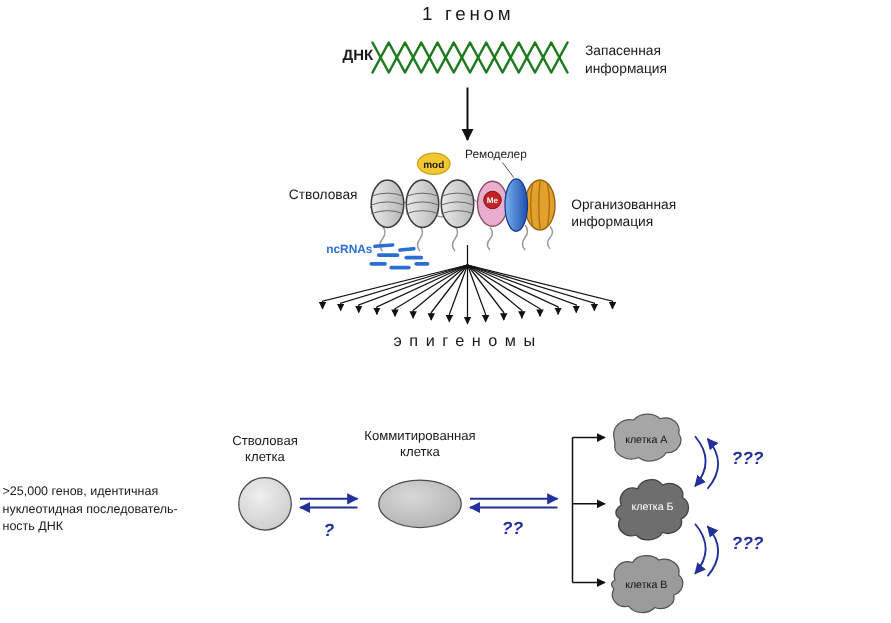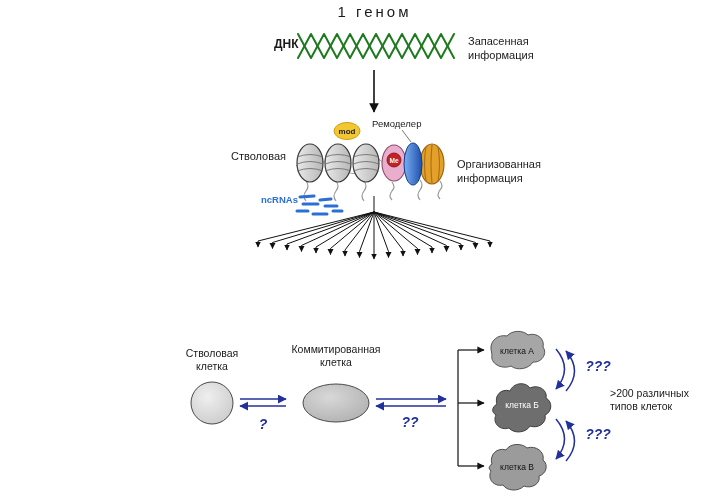--- a/index.html
+++ b/index.html
@@ -183,32 +183,34 @@
 
   <div class="abs smalllab" style="left:372px;top:118px;text-align:center;">Ремоделер</div>
 
   <div class="abs caption" style="left:231px;top:149px;">Стволовая</div>
 
   <div class="abs caption pre" style="left:457px;top:157px;width:110px;">Организованная
 информация</div>
 
   <div class="abs bluelab" style="left:261px;top:194px;">ncRNAs</div>
 
-
+  <div class="abs epi" style="left:287px;top:265px;width:175px;">эпигеномы</div>
+
+  <div class="abs note pre" style="left:2px;top:387px;width:160px;">&gt;25,000 генов, идентичная
+нуклеотидная последователь-
+ность ДНК</div>
 
   <div class="abs cellcap pre" style="left:172px;top:347px;width:80px;">Стволовая
 клетка</div>
 
   <div class="abs cellcap pre" style="left:284px;top:343px;width:104px;">Коммитированная
 клетка</div>
 
   <div class="abs qmark" style="left:253px;top:416px;width:20px;">?</div>
 
   <div class="abs qmark" style="left:396px;top:414px;width:28px;">??</div>
 
   <div class="abs qmark" style="left:580px;top:358px;width:36px;">???</div>
 
   <div class="abs qmark" style="left:580px;top:426px;width:36px;">???</div>
 
-  <div class="abs cellcap pre" style="left:610px;top:387px;width:95px;text-align:left;">&gt;200 различных
-типов клеток</div>
 
 </div>
 
 </body></html>

